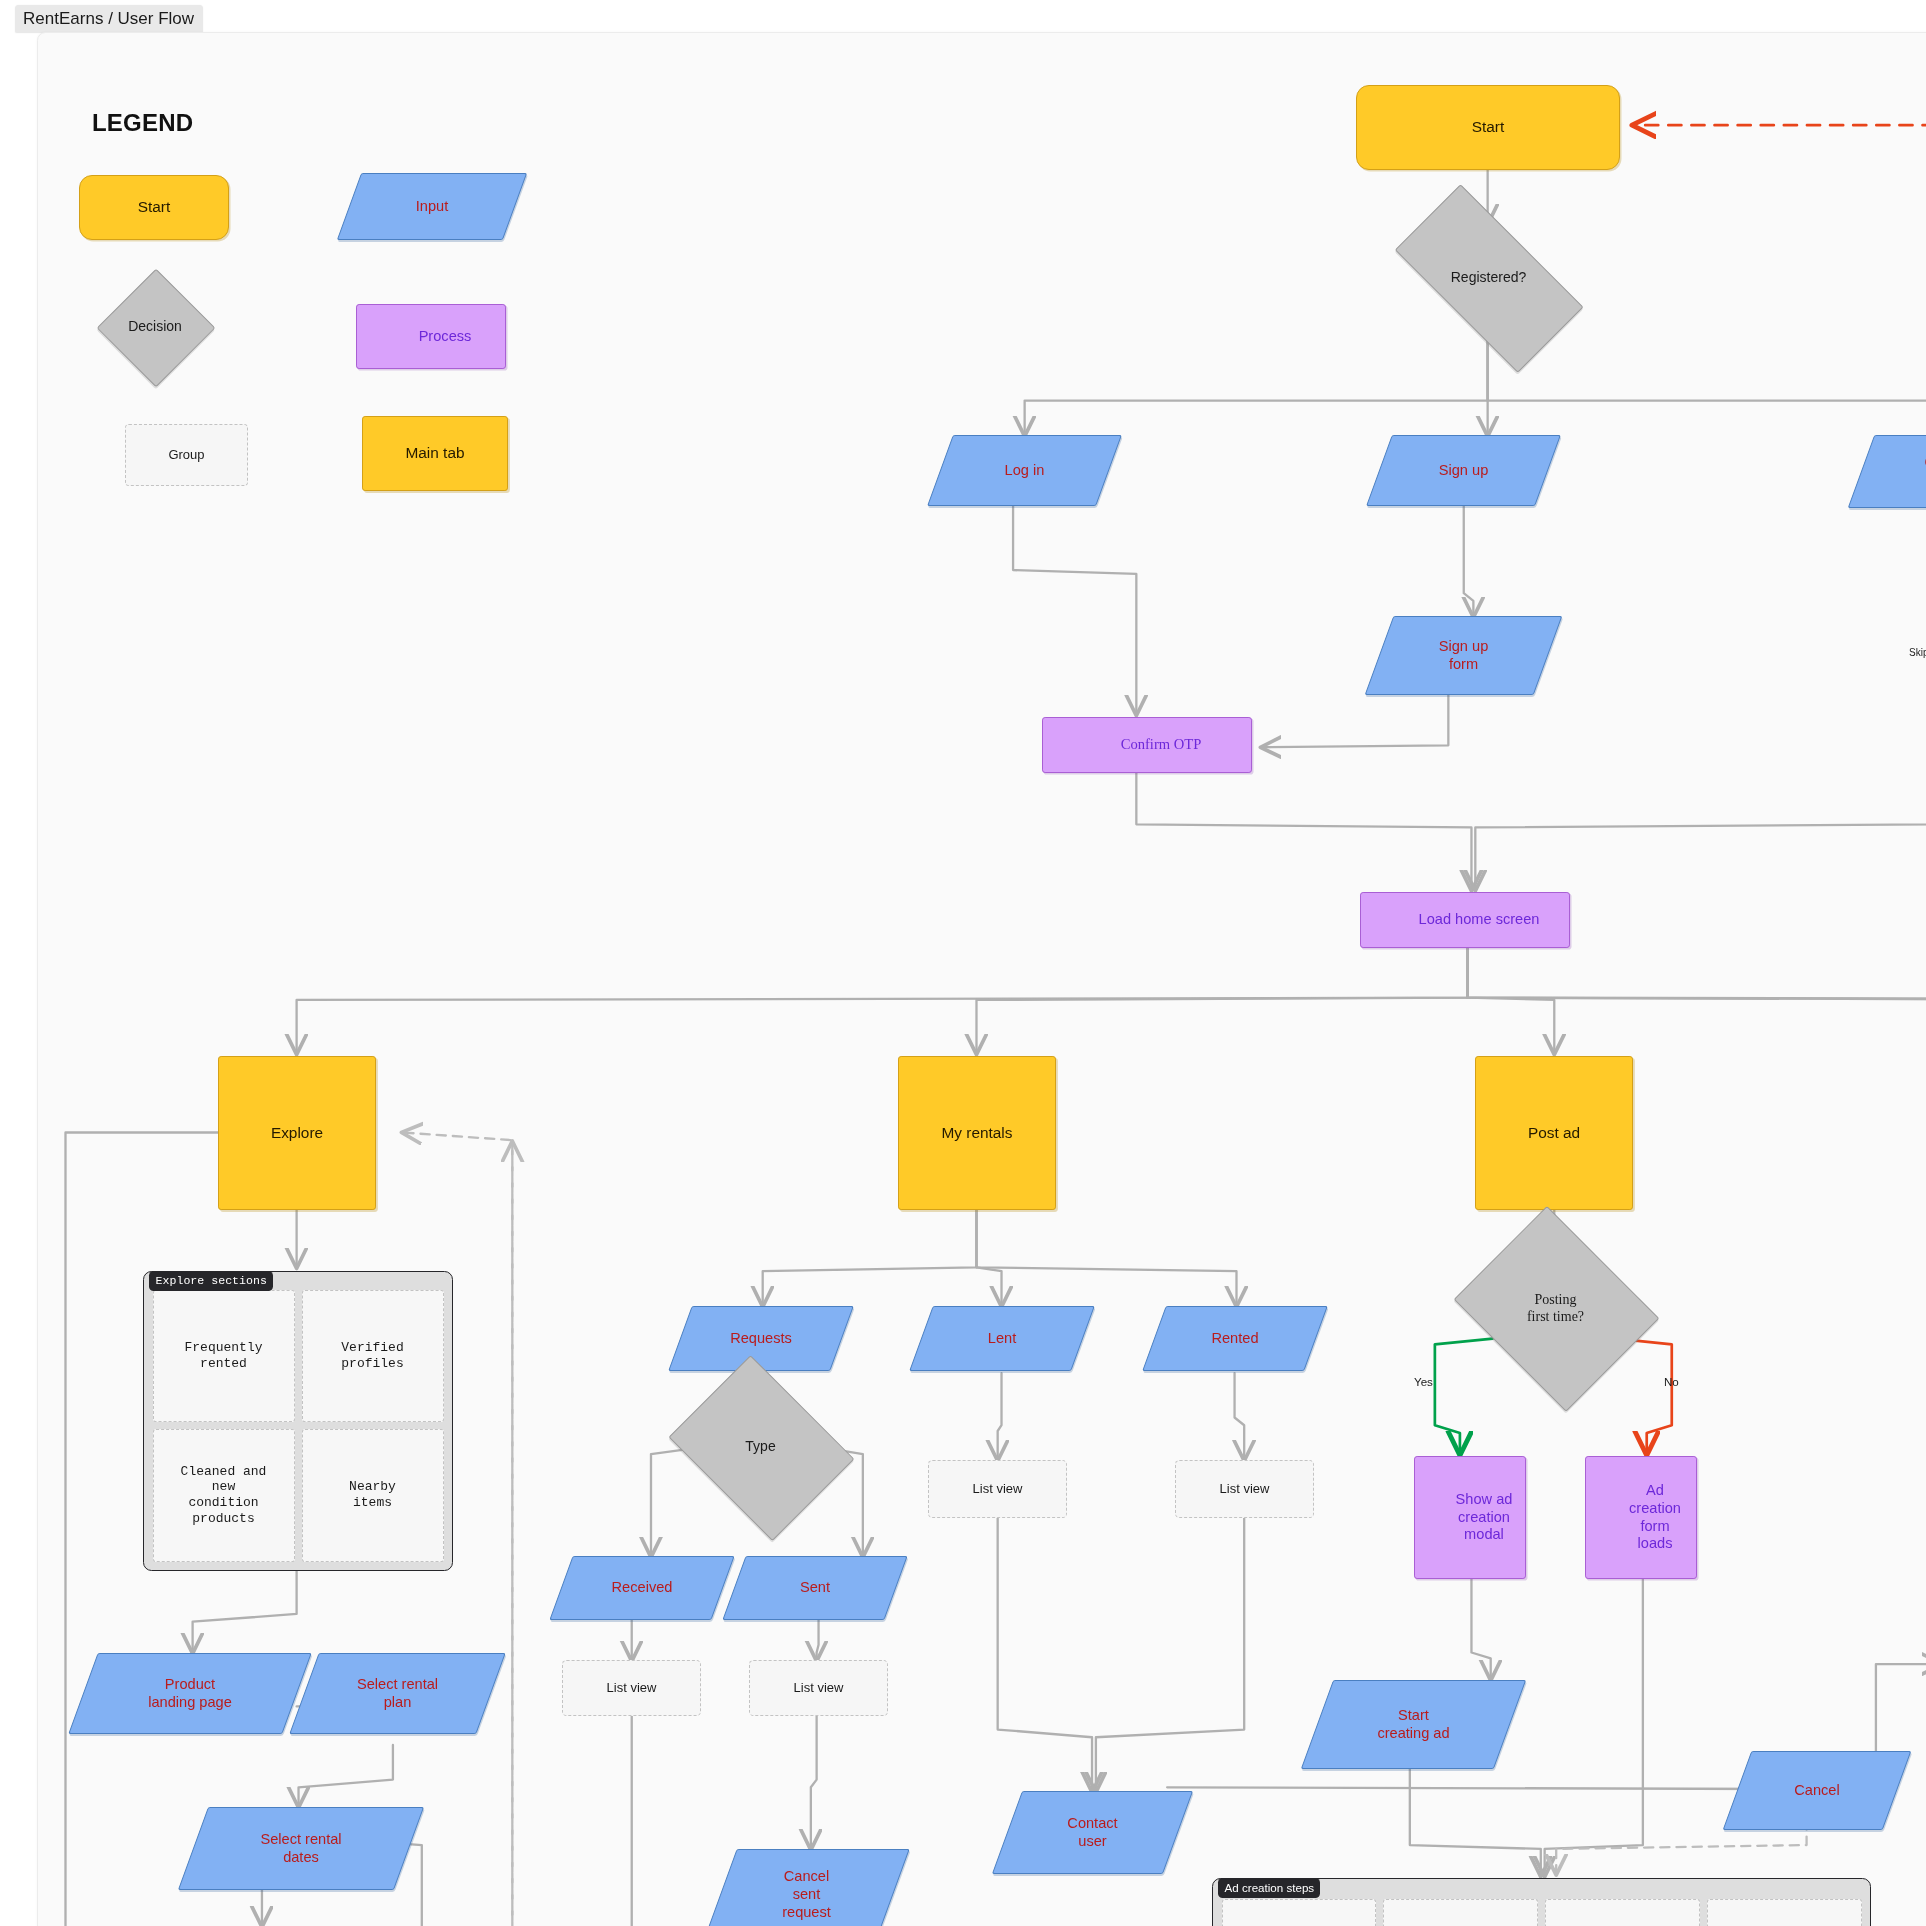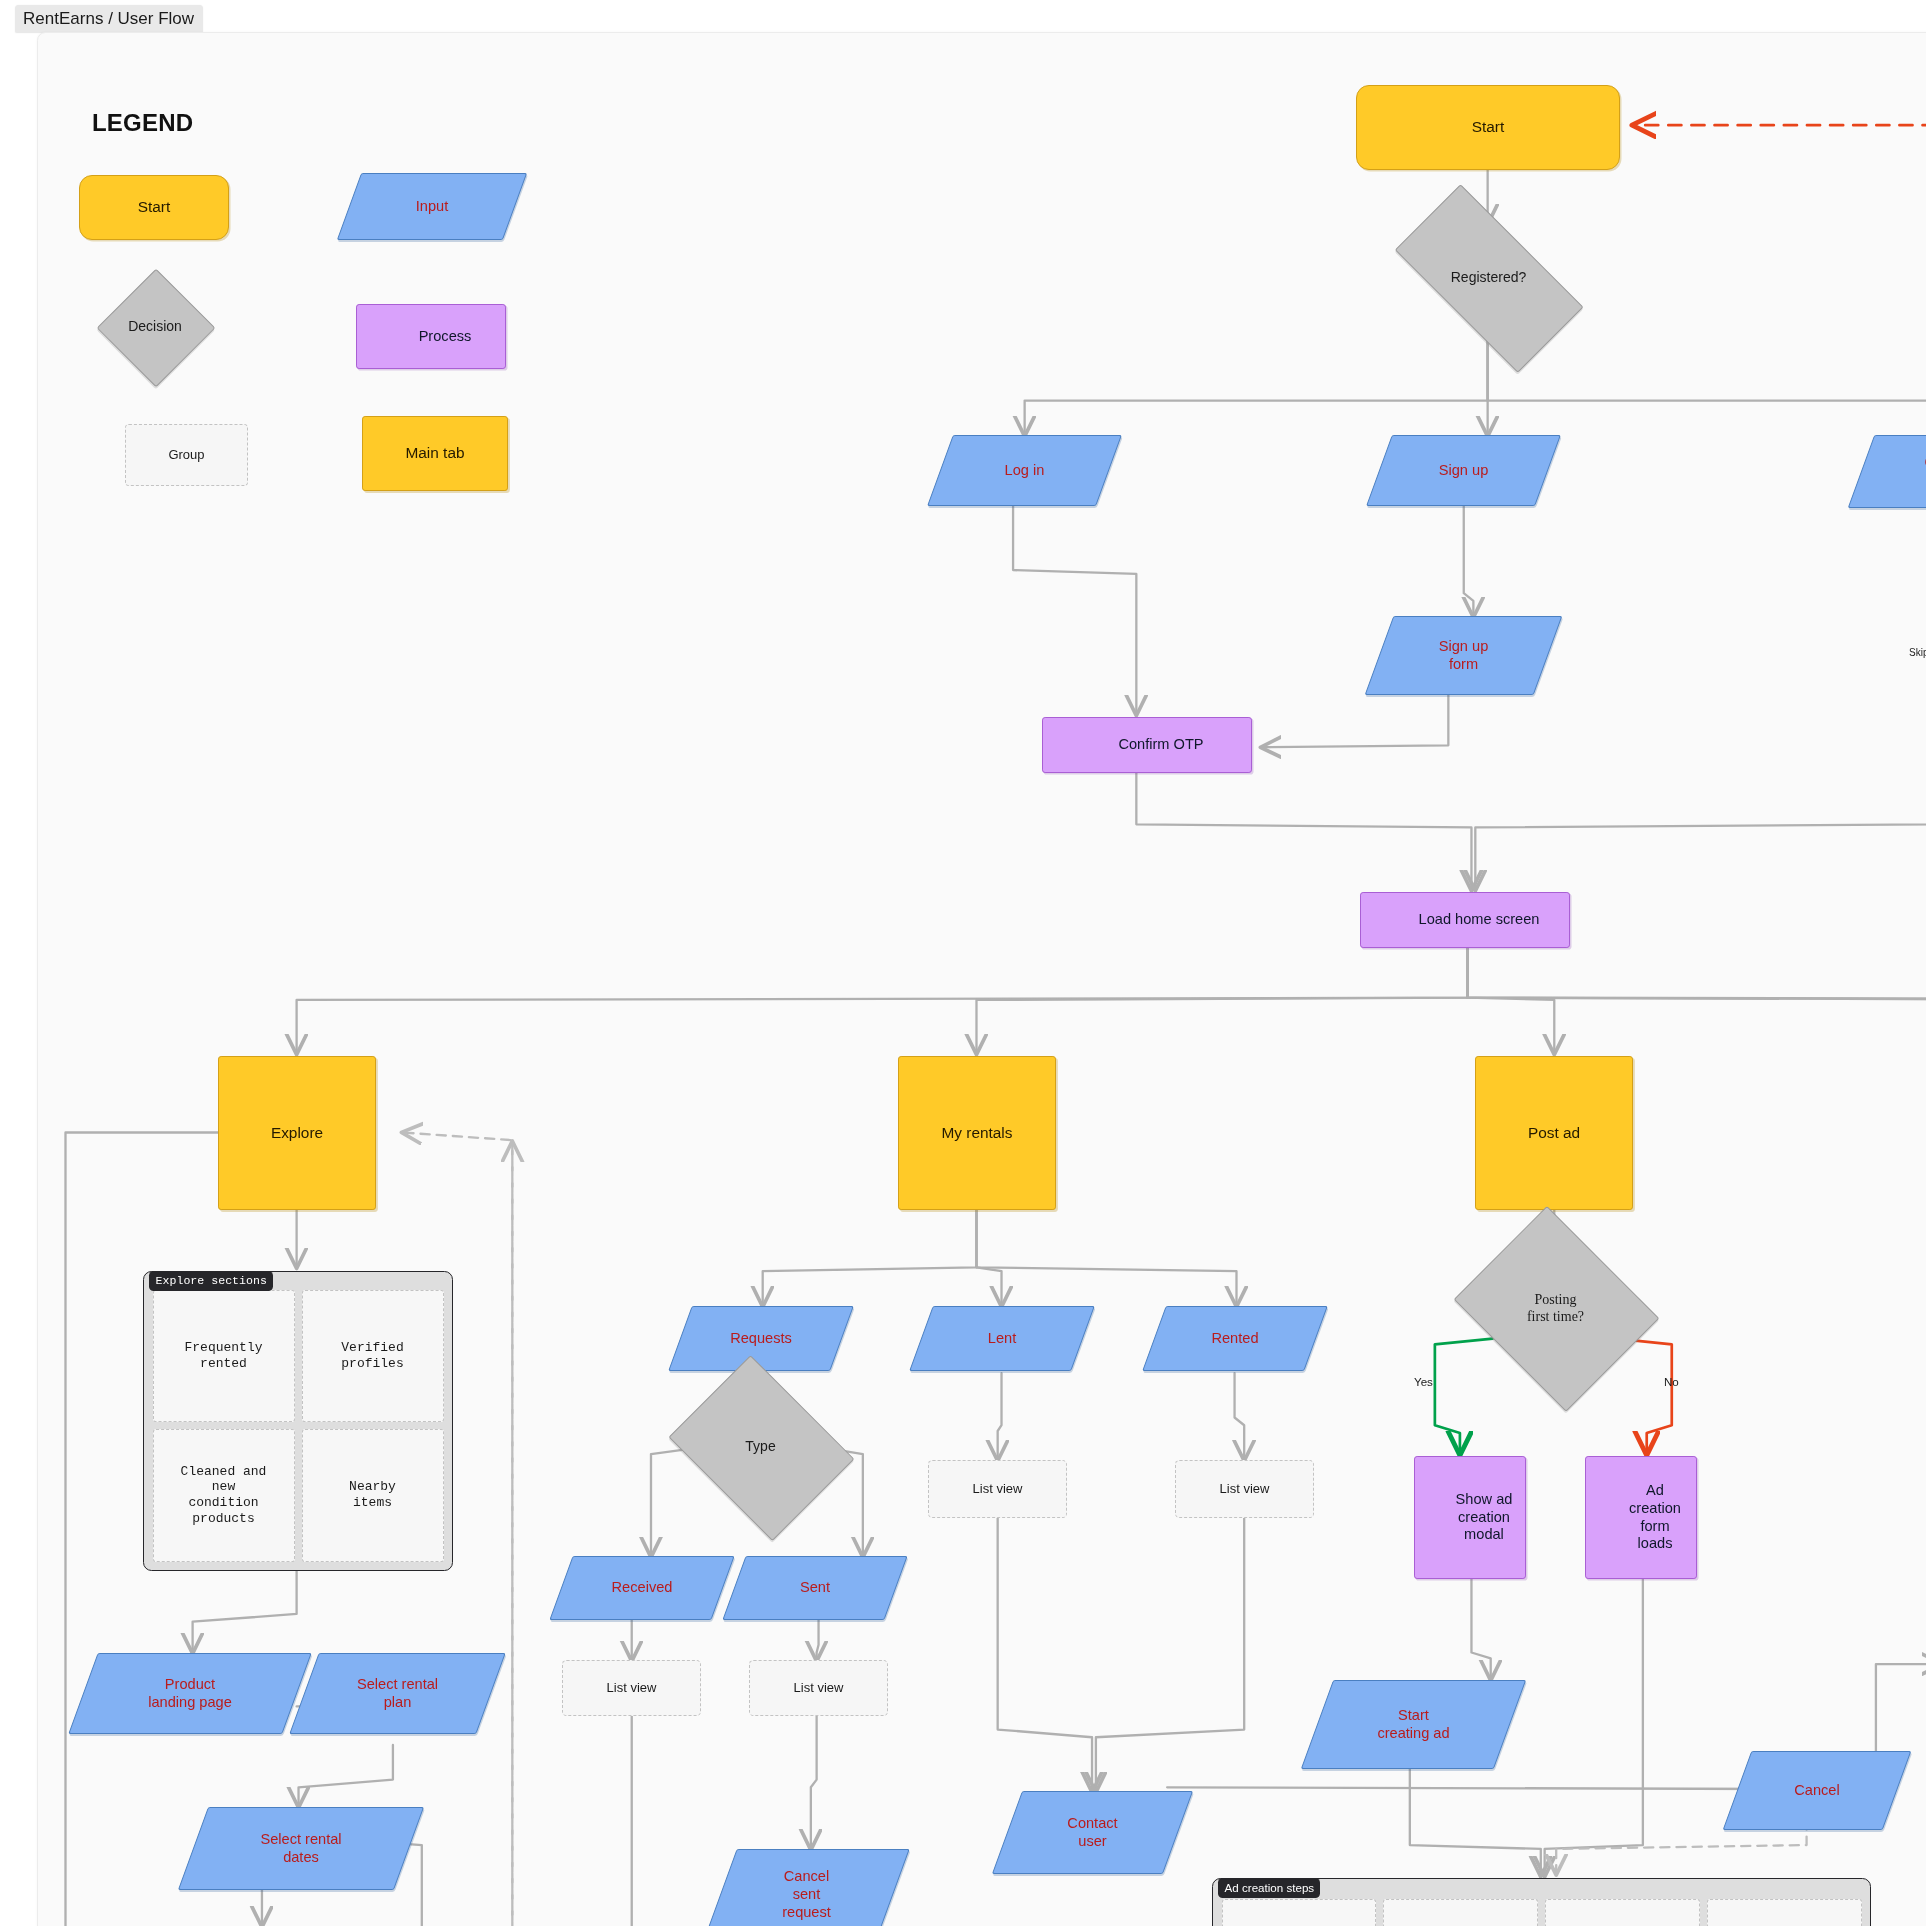--- a/index.html
+++ b/index.html
@@ -49,21 +49,21 @@
   
   .n-tab {
     background:#ffca28; border:1.5px solid #d4a017; border-radius:3.1px;
     box-shadow:1.9px 1.9px 0 rgba(180,135,10,.28);
     color:#241a00; font-size:15.4px;
   }
   
   .n-process {
     background:#d9a1fb; border:1.5px solid #a95fd4; border-radius:3.1px;
     box-shadow:1.5px 1.5px 0 rgba(140,70,180,.25);
-    color:#0f172a; font-size:14.6px;padding-left:28px;
+    color:#6d28d9; font-size:14.6px;padding-left:28px;
   }
   
   .n-input { font-size:14.6px; color:#b91c1c; }
   .n-input .skew {
     position:absolute; inset:0;
     background:#82b1f3; border:1.5px solid #4a7fc1;
     transform:skewX(-20deg);
     border-radius:2.3px;
     box-shadow:1.5px 1.9px 0 rgba(50,95,155,.26);
     z-index:-1;
@@ -335,21 +335,21 @@
     <span style="white-space:pre-line">Guest
 user</span>
   </div>
 
   <div class="node n-input" style="left:1379px; top:616px; width:169px; height:79px;">
     <div class="skew"></div>
     <span style="white-space:pre-line">Sign up
 form</span>
   </div>
 
-  <div class="node n-process" style="left:1042px; top:717px; width:210px; height:56px;">
+  <div class="node n-process" style="left:1042px; top:717px; width:210px; height:56px;font-family:Liberation Serif, serif;">
     <span>Confirm OTP</span>
   </div>
 
   <div class="node n-process" style="left:1360px; top:892px; width:210px; height:56px;">
     <span>Load home screen</span>
   </div>
 
   <div class="elabel" style="left:1909px; top:647px;">Skip</div>
 
   <div class="node n-tab" style="left:218px; top:1056px; width:158px; height:154px;">

